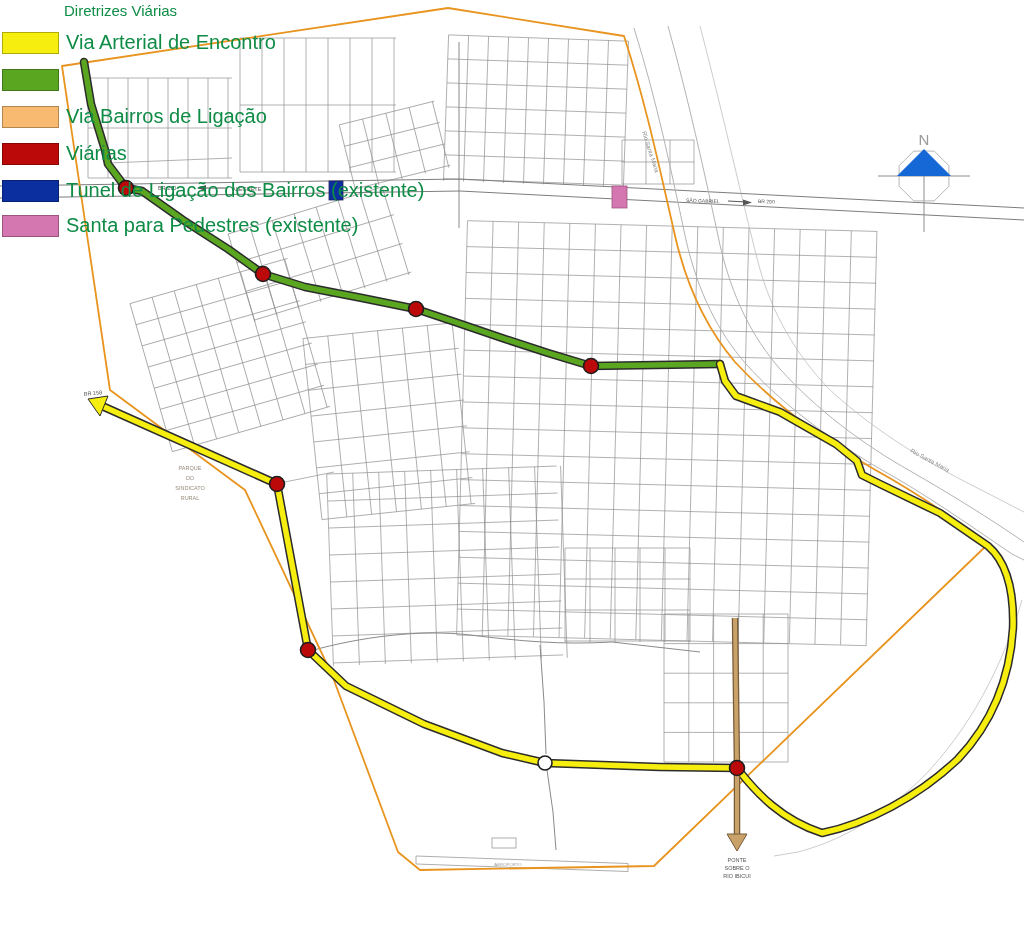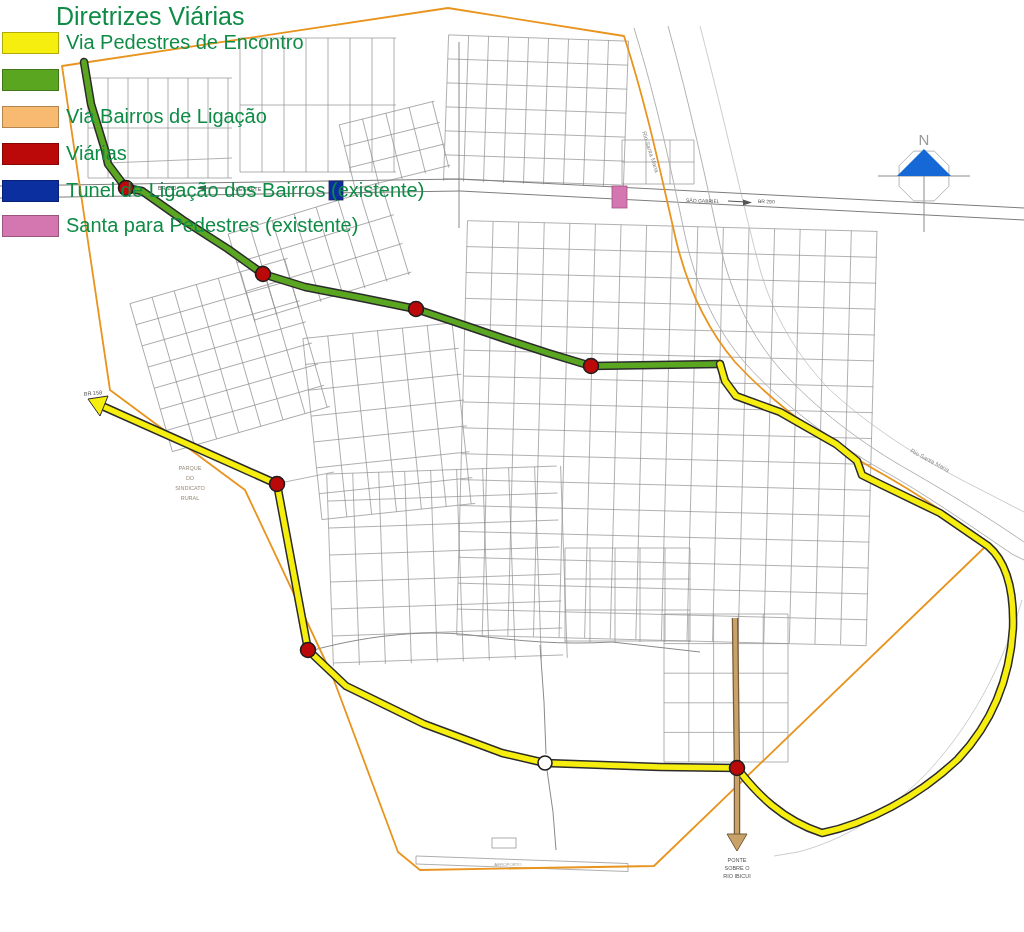--- a/index.html
+++ b/index.html
@@ -17,21 +17,21 @@
   .tan-casing{stroke:var(--road_tan_dark);fill:none;}
   .tan-fill{stroke:var(--road_tan);fill:none;}
   .dot{stroke:#1e1e1e;stroke-width:1.6;}
   .lbl{fill:var(--label_gray);font-family:"Liberation Sans",sans-serif;}
   .lbl-river{fill:#8a8a8a;}
   .lbl-soft{fill:#968c7c;}
   .lbl-faint{fill:#9a9a9a;}
   .north line{stroke:#8c8c8c;stroke-width:1;}
   .north polygon.oct{fill:none;stroke:#b5b5b5;stroke-width:1;}
   .legend{position:absolute;left:0;top:698;width:470px;}
-  .legend-title{position:absolute;left:56px;top:2px;font-size:25px;color:var(--legend_green);}
+  .legend-title{position:absolute;left:64px;top:2px;font-size:15px;color:var(--legend_green);}
   .legend-row{position:absolute;left:0;height:26px;width:470px;}
   .swatch{position:absolute;left:2px;top:1px;width:57px;height:22px;border:1px solid rgba(0,0,0,.28);box-sizing:border-box;}
   .legend-label{position:absolute;left:66px;top:0;font-size:20px;color:var(--legend_green);white-space:nowrap;}
 </style>
 </head>
 <body>
 
 <div class="stage">
   <svg width="1024" height="932" viewBox="0 0 1024 932">
 
@@ -161,21 +161,21 @@
       <text class="lbl" x="737" y="878" font-size="5.5" text-anchor="middle">RIO IBICUI</text>
 
       <text class="lbl-faint" x="508" y="866" font-size="4.3" text-anchor="middle">AEROPORTO</text>
     </g>
   </svg>
 
   <div class="legend">
     <div class="legend-title">Diretrizes Viárias</div>
     <div class="legend-row" style="top:31px">
       <div class="swatch" style="background: rgb(246, 238, 15);"></div>
-      <div class="legend-label">Via Pedestres de Encontro</div>
+      <div class="legend-label">Via Arterial de Encontro</div>
     </div>
     <div class="legend-row" style="top:68px">
       <div class="swatch" style="background: rgb(90, 166, 33);"></div>
     </div>
     <div class="legend-row" style="top:105px">
       <div class="swatch" style="background: rgb(248, 186, 112);"></div>
       <div class="legend-label">Via Bairros de Ligação</div>
     </div>
     <div class="legend-row" style="top:142px">
       <div class="swatch" style="background: rgb(187, 8, 8);"></div>

